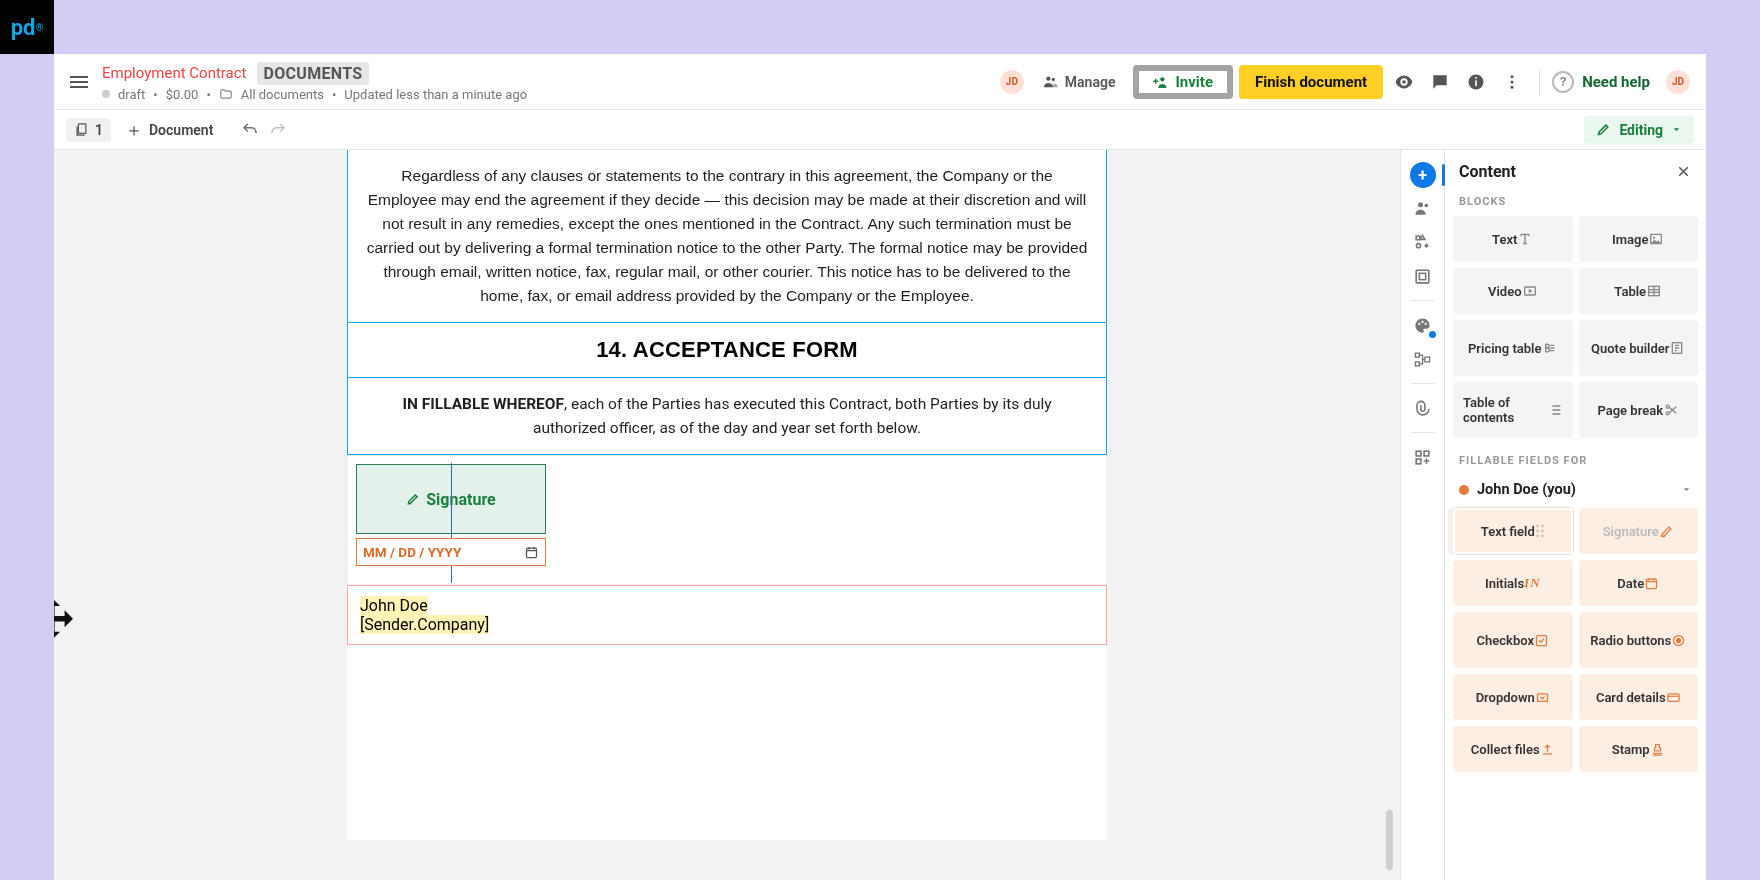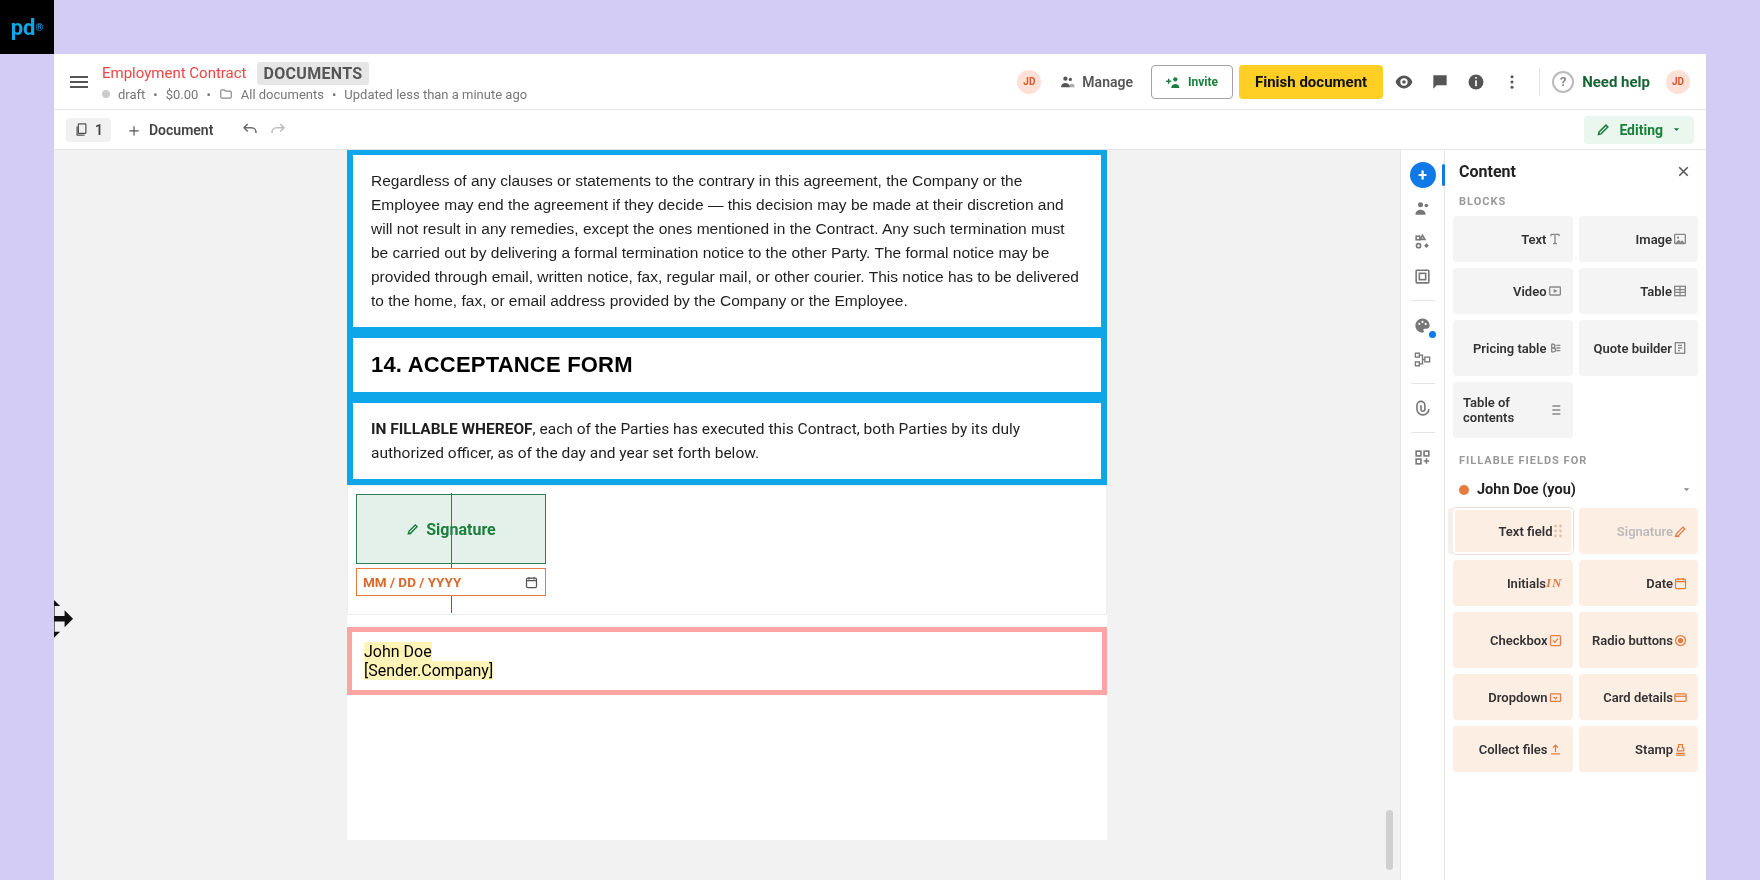--- a/index.html
+++ b/index.html
@@ -12,62 +12,62 @@
   .title-block{}
   .title-line{display:flex;align-items:center;gap:10px;}
   .doc-title{font-weight:400;font-size:15px;color:#ef4444;}
   .pill{background:#e6e6e6;color:#555;font-size:16px;font-weight:700;padding:2px 7px;border-radius:3px;letter-spacing:.3px;}
   .sub-line{display:flex;align-items:center;gap:8px;font-size:13px;color:#777;margin-top:2px;}
   .dot{width:8px;height:8px;border-radius:50%;background:#ccc;}
   .folder-icon svg{width:14px;height:14px;vertical-align:middle;}
   .tb-right{display:flex;align-items:center;gap:6px;}
   .avatar-sm{width:24px;height:24px;border-radius:50%;background:#ffe0d6;color:#d35a2b;font-size:10px;font-weight:700;display:flex;align-items:center;justify-content:center;}
   .manage-btn{display:flex;align-items:center;gap:6px;color:#555;font-weight:600;font-size:14px;padding:0 12px;height:34px;border-radius:4px;}
-  .invite-btn{display:flex;align-items:center;gap:6px;border:1px solid #a3a3a3;background:#fff;color:#1a7f3c;font-weight:700;font-size:12px;padding:0 14px;height:34px;border-radius:4px;}
+  .invite-btn{display:flex;align-items:center;gap:6px;border:6px solid #a3a3a3;background:#fff;color:#1a7f3c;font-weight:700;font-size:15px;padding:0 14px;height:34px;border-radius:4px;}
   .finish-btn{background:#ffcf26;color:#111;font-weight:700;font-size:15px;padding:0 16px;height:34px;border-radius:4px;display:flex;align-items:center;}
   .icon-btn{width:30px;height:30px;display:flex;align-items:center;justify-content:center;color:#555;}
   .vsep{width:1px;height:28px;background:#e5e5e5;margin:0 6px;}
   .need-help{display:flex;align-items:center;gap:8px;color:#166534;font-weight:700;font-size:15px;}
   .help-q{width:22px;height:22px;border-radius:50%;border:2px solid #bbb;color:#888;font-size:13px;font-weight:700;display:flex;align-items:center;justify-content:center;}
 
   .toolbar{height:40px;display:flex;align-items:center;justify-content:space-between;padding:0 12px;border-bottom:1px solid #e5e5e5;background:#fff;font-size:14px;color:#444;}
   .tl-left{display:flex;align-items:center;gap:14px;}
   .pages-chip{display:flex;align-items:center;gap:6px;background:#f1f1f1;padding:4px 8px;border-radius:4px;font-weight:600;}
   .add-doc{display:flex;align-items:center;gap:6px;font-weight:600;}
   .history-btns{display:flex;gap:10px;color:#888;margin-left:14px;}
   .editing-pill{display:flex;align-items:center;gap:8px;background:#e9f7ee;color:#1a7f3c;font-weight:700;padding:6px 12px;border-radius:4px;}
 
   .body{flex:1;display:flex;overflow:hidden;}
   .canvas{flex:1;background:#f2f2f2;display:flex;justify-content:center;overflow:hidden;position:relative;}
   .doc-page{width:760px;background:#fff;margin-top:0;margin-bottom:40px;position:relative;}
-  .block{border:6px solid #0ea5e9;padding:14px 18px;margin-top:-1px;}
+  .block{border:1px solid #0ea5e9;padding:14px 18px;margin-top:-1px;text-align:center;}
   .ptext{font-size:15.5px;color:#1f1f1f;line-height:1.55;font-family:Arial,Helvetica,sans-serif;}
   .heading{font-size:22px;font-weight:800;font-family:Arial,Helvetica,sans-serif;letter-spacing:.2px;}
   .sig-area{border:1px solid #eee;padding:8px 0 8px 0;position:relative;height:130px;}
   .sig-box{position:absolute;left:8px;top:8px;width:190px;height:70px;background:#e3f1ea;border:1px solid #2e7d57;display:flex;align-items:center;justify-content:center;}
   .sig-box::before{content:'';position:absolute;left:94px;top:-2px;bottom:-50px;width:0;border-left:1px solid #2b6cb0;}
   .sig-label{color:#1a7f3c;font-weight:700;display:flex;align-items:center;gap:6px;}
   .date-field{position:absolute;left:8px;top:82px;width:190px;height:28px;border:1px solid #e57b3c;background:#fff;display:flex;align-items:center;justify-content:space-between;padding:0 6px;color:#d86b2b;font-weight:700;font-size:13.5px;}
   .mv-handle{position:absolute;left:-30px;top:445px;width:55px;height:55px;z-index:10;}
   .mv-handle svg{width:55px;height:55px;}
-  .name-block{border:5px solid #fca5a5;padding:10px 12px;margin-top:12px;}
+  .name-block{border:1px solid #fca5a5;padding:10px 12px;}
   .hl{background:#fff4b8;display:inline;}
 
   .scroll-hint{position:absolute;right:7px;bottom:10px;width:7px;height:60px;background:#cfcfcf;border-radius:4px;}
 
   .right-rail{width:44px;border-left:1px solid #e5e5e5;background:#fff;display:flex;flex-direction:column;align-items:center;gap:6px;padding-top:12px;}
   .rail-ic{width:28px;height:28px;display:flex;align-items:center;justify-content:center;color:#555;border-radius:4px;}
   .rail-add{width:26px;height:26px;border-radius:50%;background:#0f7ae5;color:#fff;display:flex;align-items:center;justify-content:center;font-weight:700;}
   .rail-sep{width:24px;height:1px;background:#e5e5e5;margin:4px 0;}
 
   .panel{width:262px;border-left:1px solid #e5e5e5;background:#fff;display:flex;flex-direction:column;overflow:scroll;}
   .panel-hd{display:flex;align-items:center;justify-content:space-between;padding:12px 14px;font-weight:700;font-size:16px;color:#222;}
   .sec-label{font-size:11px;letter-spacing:1px;font-weight:700;color:#999;padding:2px 14px 8px;}
   .grid2{display:grid;grid-template-columns:1fr 1fr;gap:6px;padding:0 8px;}
-  .tile{background:#f4f4f4;border-radius:4px;height:46px;display:flex;align-items:center;justify-content:flex-end;padding:0 10px;font-size:13px;font-weight:600;color:#333;}
+  .tile{background:#f4f4f4;border-radius:4px;height:46px;display:flex;align-items:center;justify-content:center;padding:0 10px;font-size:13px;font-weight:600;color:#333;}
   .tile.tall{height:56px;}
   .tile-ic{color:#888;display:flex;align-items:center;}
   .tile.orange{background:#fdeee4;}
   .tile .tile-ic.orange{color:#e57b3c;}
   .tile.sel{background:#fdeee4;box-shadow:inset 0 0 0 2px #fff, 0 0 0 1px #e9ddd3; position:relative;}
   .tile.sel::before{content:'';position:absolute;left:-5px;top:0;bottom:0;width:5px;background:#f6f0ec;border-radius:3px 0 0 3px;}
   .assignee{display:flex;align-items:center;gap:8px;padding:6px 14px 10px;font-weight:700;font-size:14.5px;color:#222;}
   .assignee .sw{width:10px;height:10px;border-radius:50%;background:#e57b3c;}
   .assignee .chev{margin-left:auto;color:#888;}
   svg{display:block;}
@@ -377,20 +377,30 @@
             </span>
           </div>
         <div class="tile tall">
             <span>Table of contents</span>
             <span class="tile-ic">
               <svg width="16" height="16" viewBox="0 0 24 24" fill="none" stroke="#888" stroke-width="2">
                 <path d="M8 6h12M8 12h12M8 18h12M4 6h.01M4 12h.01M4 18h.01"></path>
               </svg>
             </span>
           </div>
+        <div class="tile tall">
+            <span>Page break</span>
+            <span class="tile-ic">
+              <svg width="16" height="16" viewBox="0 0 24 24" fill="none" stroke="#888" stroke-width="2">
+                <circle cx="7" cy="7" r="2.3"></circle>
+                <circle cx="7" cy="17" r="2.3"></circle>
+                <path d="M9 8l11 9M9 16l11-9"></path>
+              </svg>
+            </span>
+          </div>
       </div>
 
       <div class="sec-label" style="margin-top:14px;">FILLABLE FIELDS FOR</div>
       <div class="assignee">
         <span class="sw"></span>
         <span>John Doe (you)</span>
         <span class="chev">
             <svg width="11" height="11" viewBox="0 0 24 24" fill="#888">
               <path d="M6 9l6 6 6-6z"></path>
             </svg>

